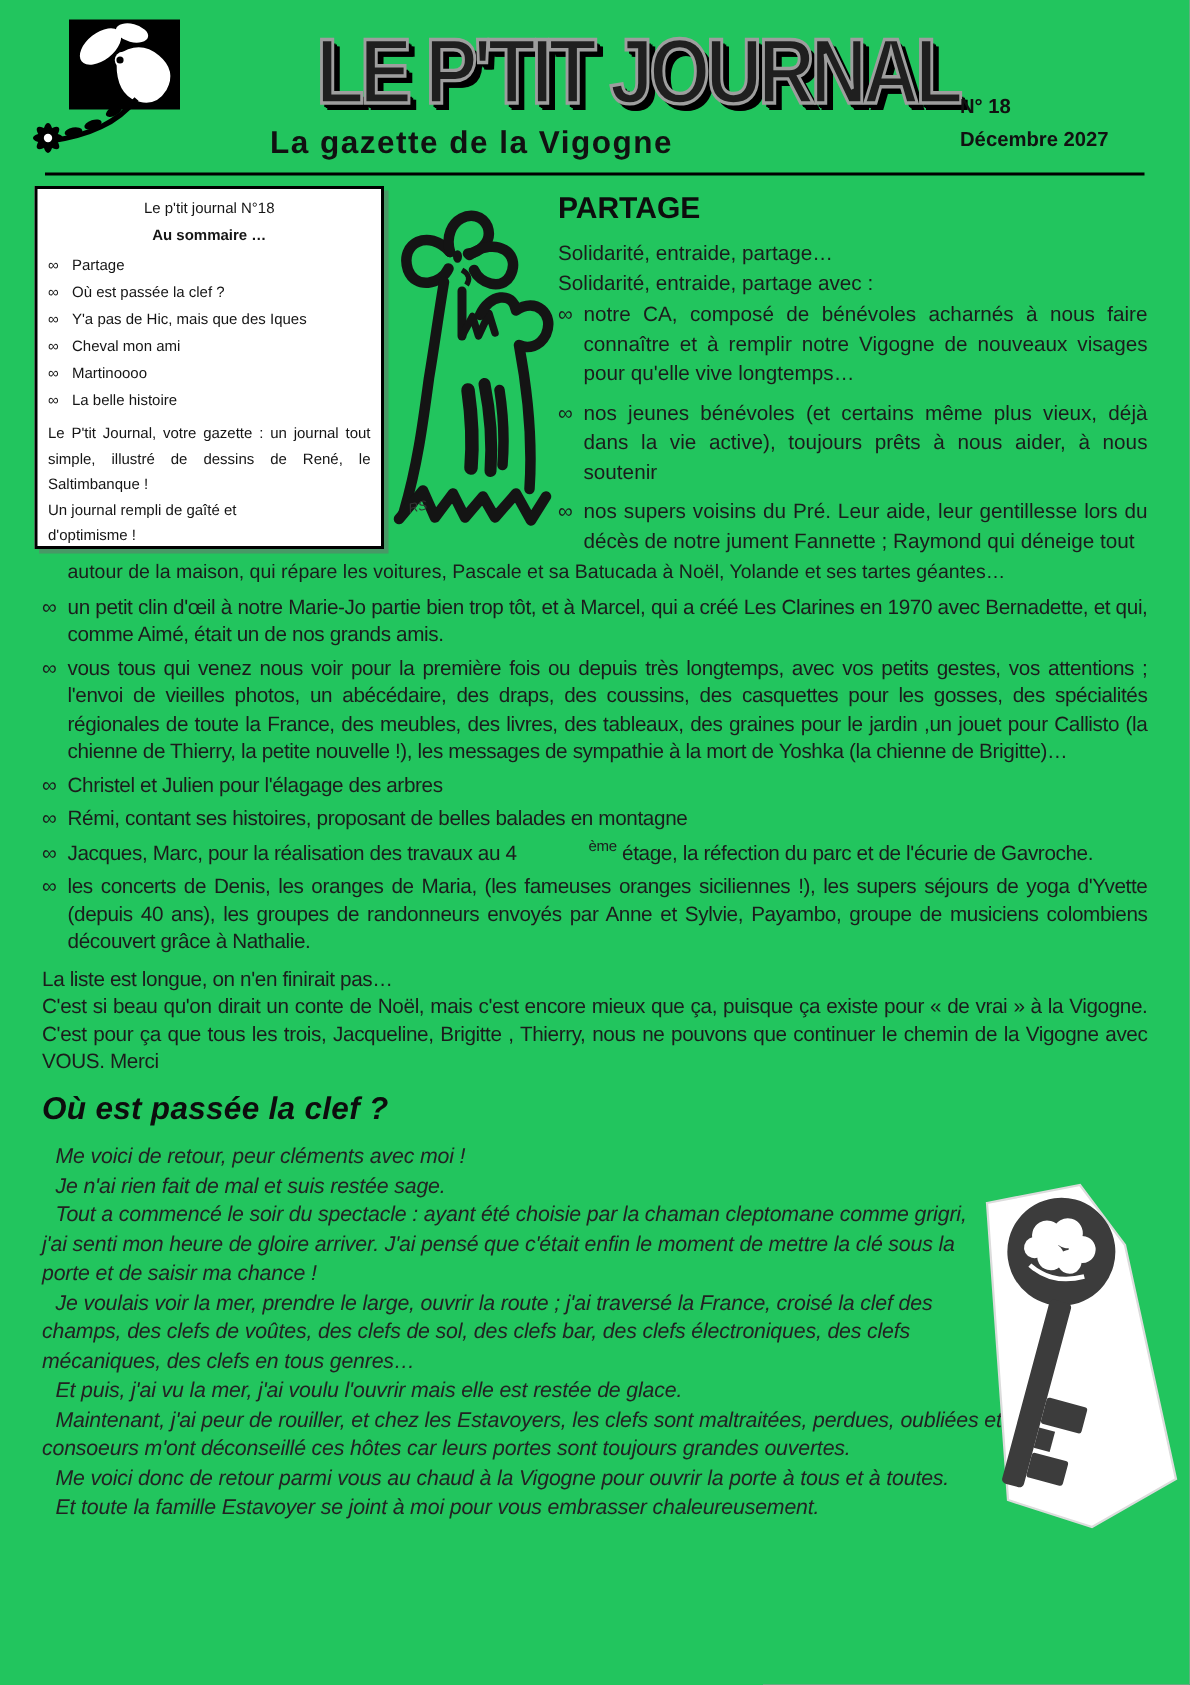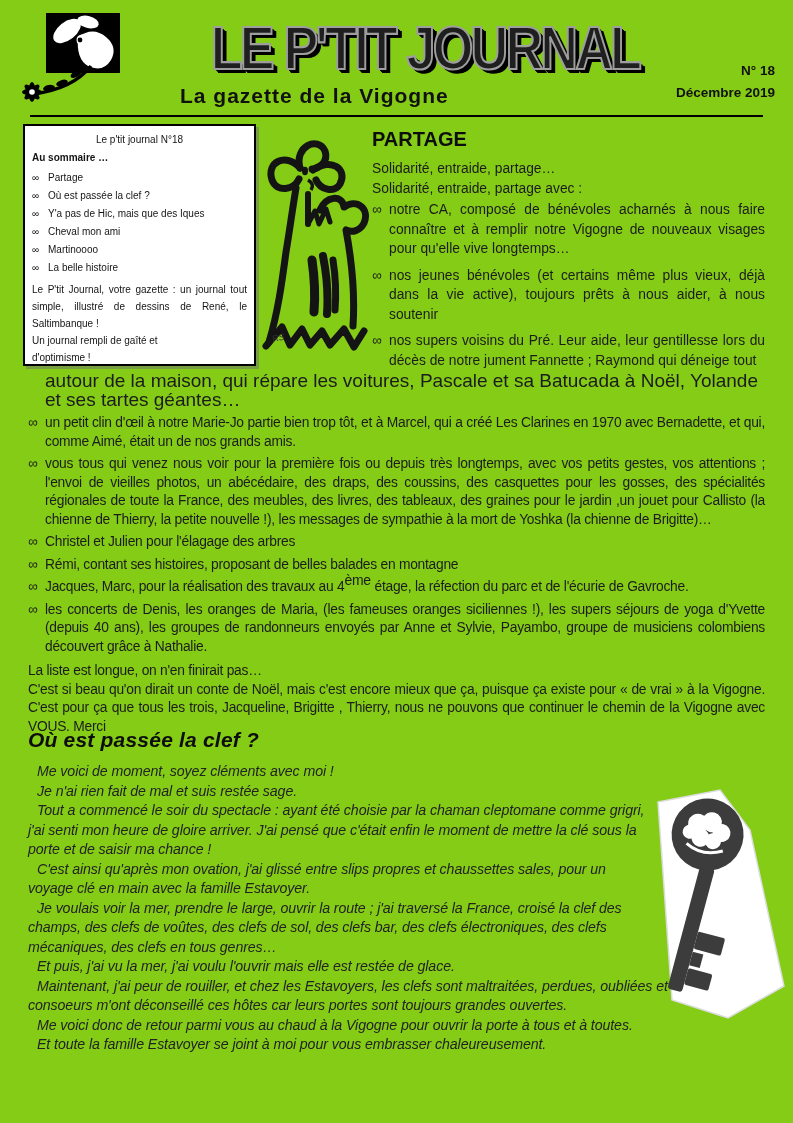--- a/index.html
+++ b/index.html
@@ -1,50 +1,50 @@
 <!DOCTYPE html>
 <html><head>
 <meta charset="utf-8">
 <style>
   html,body { margin:0; padding:0; background:#9a9a9a; }
   .page {
     position:relative; width:793px; height:1123px; margin:0 auto;
-    background:#84cc16; overflow:hidden;
+    background:#22c55e; overflow:hidden;
     font-family:"Liberation Sans", sans-serif; color:#1c1c1c;
   }
   
   .logo { position:absolute; left:18px; top:10px; width:110px; height:95px; }
   .mast-title {
     position:absolute; left:150px; top:14px; width:550px; text-align:center;
     font-weight:700; font-size:55px; letter-spacing:-3px; line-height:60px;
     color:#1f1f1f; -webkit-text-stroke:2px #9e9e9e;
     text-shadow:2px 2px 0 #000,3px 3px 0 #000,4px 4px 0 #000,5px 4px 0 #000;
     transform:scaleY(1.12) scaleX(0.95); transform-origin:top center;
     white-space:nowrap;
   }
   .mast-sub {
     position:absolute; left:180px; top:84px; width:520px; text-align:left;
     font-weight:700; font-size:21px; letter-spacing:1px; color:#111;
   }
   .issue {
-    position:absolute; left:640px; top:60px; width:135px; text-align:right;
+    position:absolute; left:640px; top:60px; width:135px; text-align:left;
     font-weight:700; font-size:13.5px; line-height:22px; color:#111;
   }
   .rule { position:absolute; left:30px; top:115px; width:733px; border-top:2px solid #000; }
 
   
   .summary {
     position:absolute; left:23px; top:124px; width:233px; height:242px;
     border:2px solid #000; box-sizing:border-box; background:#fff;
     box-shadow:3px 3px 0 rgba(110,110,110,.5);
     padding:5px 7px 0 7px; overflow:hidden;
     font-size:10px; line-height:18px; color:#151515;
   }
   .sum-t { text-align:center; }
-  .sum-t2 { font-weight:700; }
+  .sum-t2 { text-align:center; font-weight:700; }
   .sum-list { margin:2px 0 0 0; }
   .sum-item { position:relative; padding-left:16px; white-space:nowrap; }
   .sum-item .inf { position:absolute; left:0; top:0; }
   .sum-foot { margin-top:4px; text-align:justify; line-height:17px; }
   .sum-center { text-align:left; line-height:17px; }
 
   
   .rooster { position:absolute; left:256px; top:130px; width:118px; height:250px; }
   .keypic  { position:absolute; left:600px; top:60px; width:168px; height:235px; }
 
@@ -54,21 +54,21 @@
   .pcol p { margin:0 0 7px 0; font-size:13.8px; line-height:19.5px; text-align:justify; }
   .pcol .pb { position:relative; padding-left:17px; margin-bottom:7px;
               font-size:13.8px; line-height:19.5px; text-align:justify; }
   .pb .inf, .fb .inf { position:absolute; left:0; top:0; }
 
   
   .full-sec { position:absolute; left:28px; top:372px; width:737px;
               font-size:13.8px; line-height:18.5px; letter-spacing:-0.25px; }
   .cont-line { padding-left:17px; margin-bottom:5px; }
   .fb { position:relative; padding-left:17px; margin-bottom:4px; text-align:justify; }
-  .fb sup { font-size:14px; vertical-align:super; line-height:0; }
+  .fb sup { font-size:10px; vertical-align:super; line-height:0;margin-left:48px; }
   .close-p { margin:0; text-align:justify; }
 
   
   .clef-sec { position:absolute; left:28px; top:728px; width:740px; }
   .clef-h { margin:0 0 10px 0; font-size:21px; font-weight:700; font-style:italic;
             color:#0d0d0d; letter-spacing:0.2px; }
   .clef-body { width:618px; font-style:italic; font-size:14.2px; line-height:19.5px;
                letter-spacing:-0.1px; color:#222; }
   .clef-body p { margin:0; text-indent:9px; }
 </style>
@@ -94,21 +94,21 @@
       <ellipse rx="10" ry="3.6" fill="#000" transform="rotate(90)"></ellipse>
       <ellipse rx="10" ry="3.6" fill="#000" transform="rotate(135)"></ellipse>
       <circle r="2.8" fill="#fff"></circle>
     </g>
   </svg>
 
   <div class="mast-title">LE P'TIT JOURNAL</div>
   <div class="mast-sub">La gazette de la Vigogne</div>
   <div class="issue">
     <div>N° 18</div>
-    <div>Décembre 2019</div>
+    <div>Décembre 2027</div>
   </div>
   <div class="rule"></div>
 
   <div class="summary">
     <div class="sum-t">Le p'tit journal N°18</div>
     <div class="sum-t2">Au sommaire …</div>
     <div class="sum-list">
       <div class="sum-item"><span class="inf">∞</span><span>Partage</span></div>
       <div class="sum-item"><span class="inf">∞</span><span>Où est passée la clef ?</span></div>
       <div class="sum-item"><span class="inf">∞</span><span>Y'a pas de Hic, mais que des Iques</span></div>
@@ -145,38 +145,37 @@
     <div class="pcol">
       <p style="margin-bottom:0">Solidarité, entraide, partage…</p>
       <p style="margin-bottom:2px">Solidarité, entraide, partage avec :</p>
       <div class="pb"><span class="inf">∞</span><span>notre CA, composé de bénévoles acharnés à nous faire connaître et à remplir notre Vigogne de nouveaux visages pour qu'elle vive longtemps…</span></div>
       <div class="pb"><span class="inf">∞</span><span>nos jeunes bénévoles (et certains même plus vieux, déjà dans la vie active), toujours prêts à nous aider, à nous soutenir</span></div>
       <div class="pb" style="margin-bottom:0"><span class="inf">∞</span><span>nos supers voisins du Pré. Leur aide, leur gentillesse lors du décès de notre jument Fannette ; Raymond qui déneige tout</span></div>
     </div>
   </div>
 
   <div class="full-sec">
-    <div class="cont-line" style="letter-spacing:0; font-size:19px;">autour de la maison, qui répare les voitures, Pascale et sa Batucada à Noël, Yolande et ses tartes géantes…</div>
+    <div class="cont-line" style="letter-spacing:0; font-size:13px;">autour de la maison, qui répare les voitures, Pascale et sa Batucada à Noël, Yolande et ses tartes géantes…</div>
     <div class="fb"><span class="inf">∞</span><span>un petit clin d'œil à notre Marie-Jo partie bien trop tôt, et à Marcel, qui a créé Les Clarines  en 1970 avec Bernadette, et qui, comme Aimé, était un de nos grands amis.</span></div>
     <div class="fb"><span class="inf">∞</span><span>vous tous qui venez nous voir pour la première fois ou depuis très longtemps, avec vos petits gestes, vos attentions ; l'envoi de vieilles photos, un abécédaire, des draps, des coussins, des casquettes pour les gosses, des spécialités régionales de toute la France, des meubles, des livres, des tableaux, des graines pour le jardin ,un jouet pour Callisto (la chienne de Thierry, la petite nouvelle !), les messages de sympathie à la mort de Yoshka (la chienne de Brigitte)…</span></div>
     <div class="fb"><span class="inf">∞</span><span>Christel et Julien pour l'élagage des arbres</span></div>
     <div class="fb"><span class="inf">∞</span><span>Rémi, contant ses histoires, proposant de belles balades en montagne</span></div>
     <div class="fb"><span class="inf">∞</span><span>Jacques, Marc, pour la réalisation des travaux au 4</span><sup>ème</sup><span> étage, la réfection du parc et de l'écurie  de Gavroche.</span></div>
     <div class="fb" style="margin-bottom:6px"><span class="inf">∞</span><span>les concerts de Denis, les oranges de Maria, (les fameuses oranges siciliennes !), les supers séjours de yoga d'Yvette (depuis 40 ans), les groupes de randonneurs envoyés par Anne et Sylvie, Payambo, groupe de musiciens colombiens découvert grâce à Nathalie.</span></div>
     <p class="close-p">La liste est longue, on n'en finirait pas…</p>
     <p class="close-p">C'est si beau qu'on dirait un conte de Noël, mais c'est encore mieux que ça, puisque ça existe pour « de vrai »  à la Vigogne. C'est pour ça que tous les trois, Jacqueline, Brigitte , Thierry, nous ne pouvons que continuer le chemin de la Vigogne avec VOUS. Merci</p>
   </div>
 
   <div class="clef-sec">
     <h2 class="clef-h">Où est passée la clef ?</h2>
     <div class="clef-body">
-      <p>Me voici de moment, soyez cléments avec moi !</p>
+      <p>Me voici de retour, peur cléments avec moi !</p>
       <p>Je n'ai rien fait de mal et suis restée sage.</p>
       <p>Tout a commencé le soir du spectacle : ayant été choisie par la chaman cleptomane comme grigri, j'ai senti mon heure de gloire arriver.  J'ai pensé que c'était enfin le moment de mettre la clé sous la porte et de saisir ma chance !</p>
-      <p>C'est ainsi qu'après mon ovation, j'ai glissé entre slips propres et chaussettes sales, pour un voyage clé en main avec la famille Estavoyer.</p>
       <p>Je voulais voir la mer, prendre le large, ouvrir la route ; j'ai traversé la France, croisé la clef des champs, des clefs de voûtes, des clefs de sol, des clefs bar, des clefs électroniques, des clefs mécaniques, des clefs en tous genres…</p>
       <p>Et puis, j'ai vu la mer, j'ai voulu l'ouvrir mais elle est restée de glace.</p>
       <p style="width:735px">Maintenant, j'ai peur de rouiller, et chez les Estavoyers, les clefs sont maltraitées, perdues, oubliées et inutiles :mes consoeurs m'ont déconseillé ces hôtes car leurs portes sont toujours grandes ouvertes.</p>
       <p style="width:735px">Me voici donc de retour parmi vous au chaud à la Vigogne pour ouvrir la porte à tous et à toutes.</p>
       <p style="width:735px">Et toute la famille Estavoyer se joint à moi pour vous embrasser chaleureusement.</p>
     </div>
 
     <svg class="keypic" viewBox="0 0 168 235">
       <polygon points="30,14 92,2 122,42 156,198 100,230 44,212" fill="#fff" stroke="#dcdcdc" stroke-width="1.5"></polygon>
       <g transform="rotate(15 84 115)" fill="#3c3c3c">

